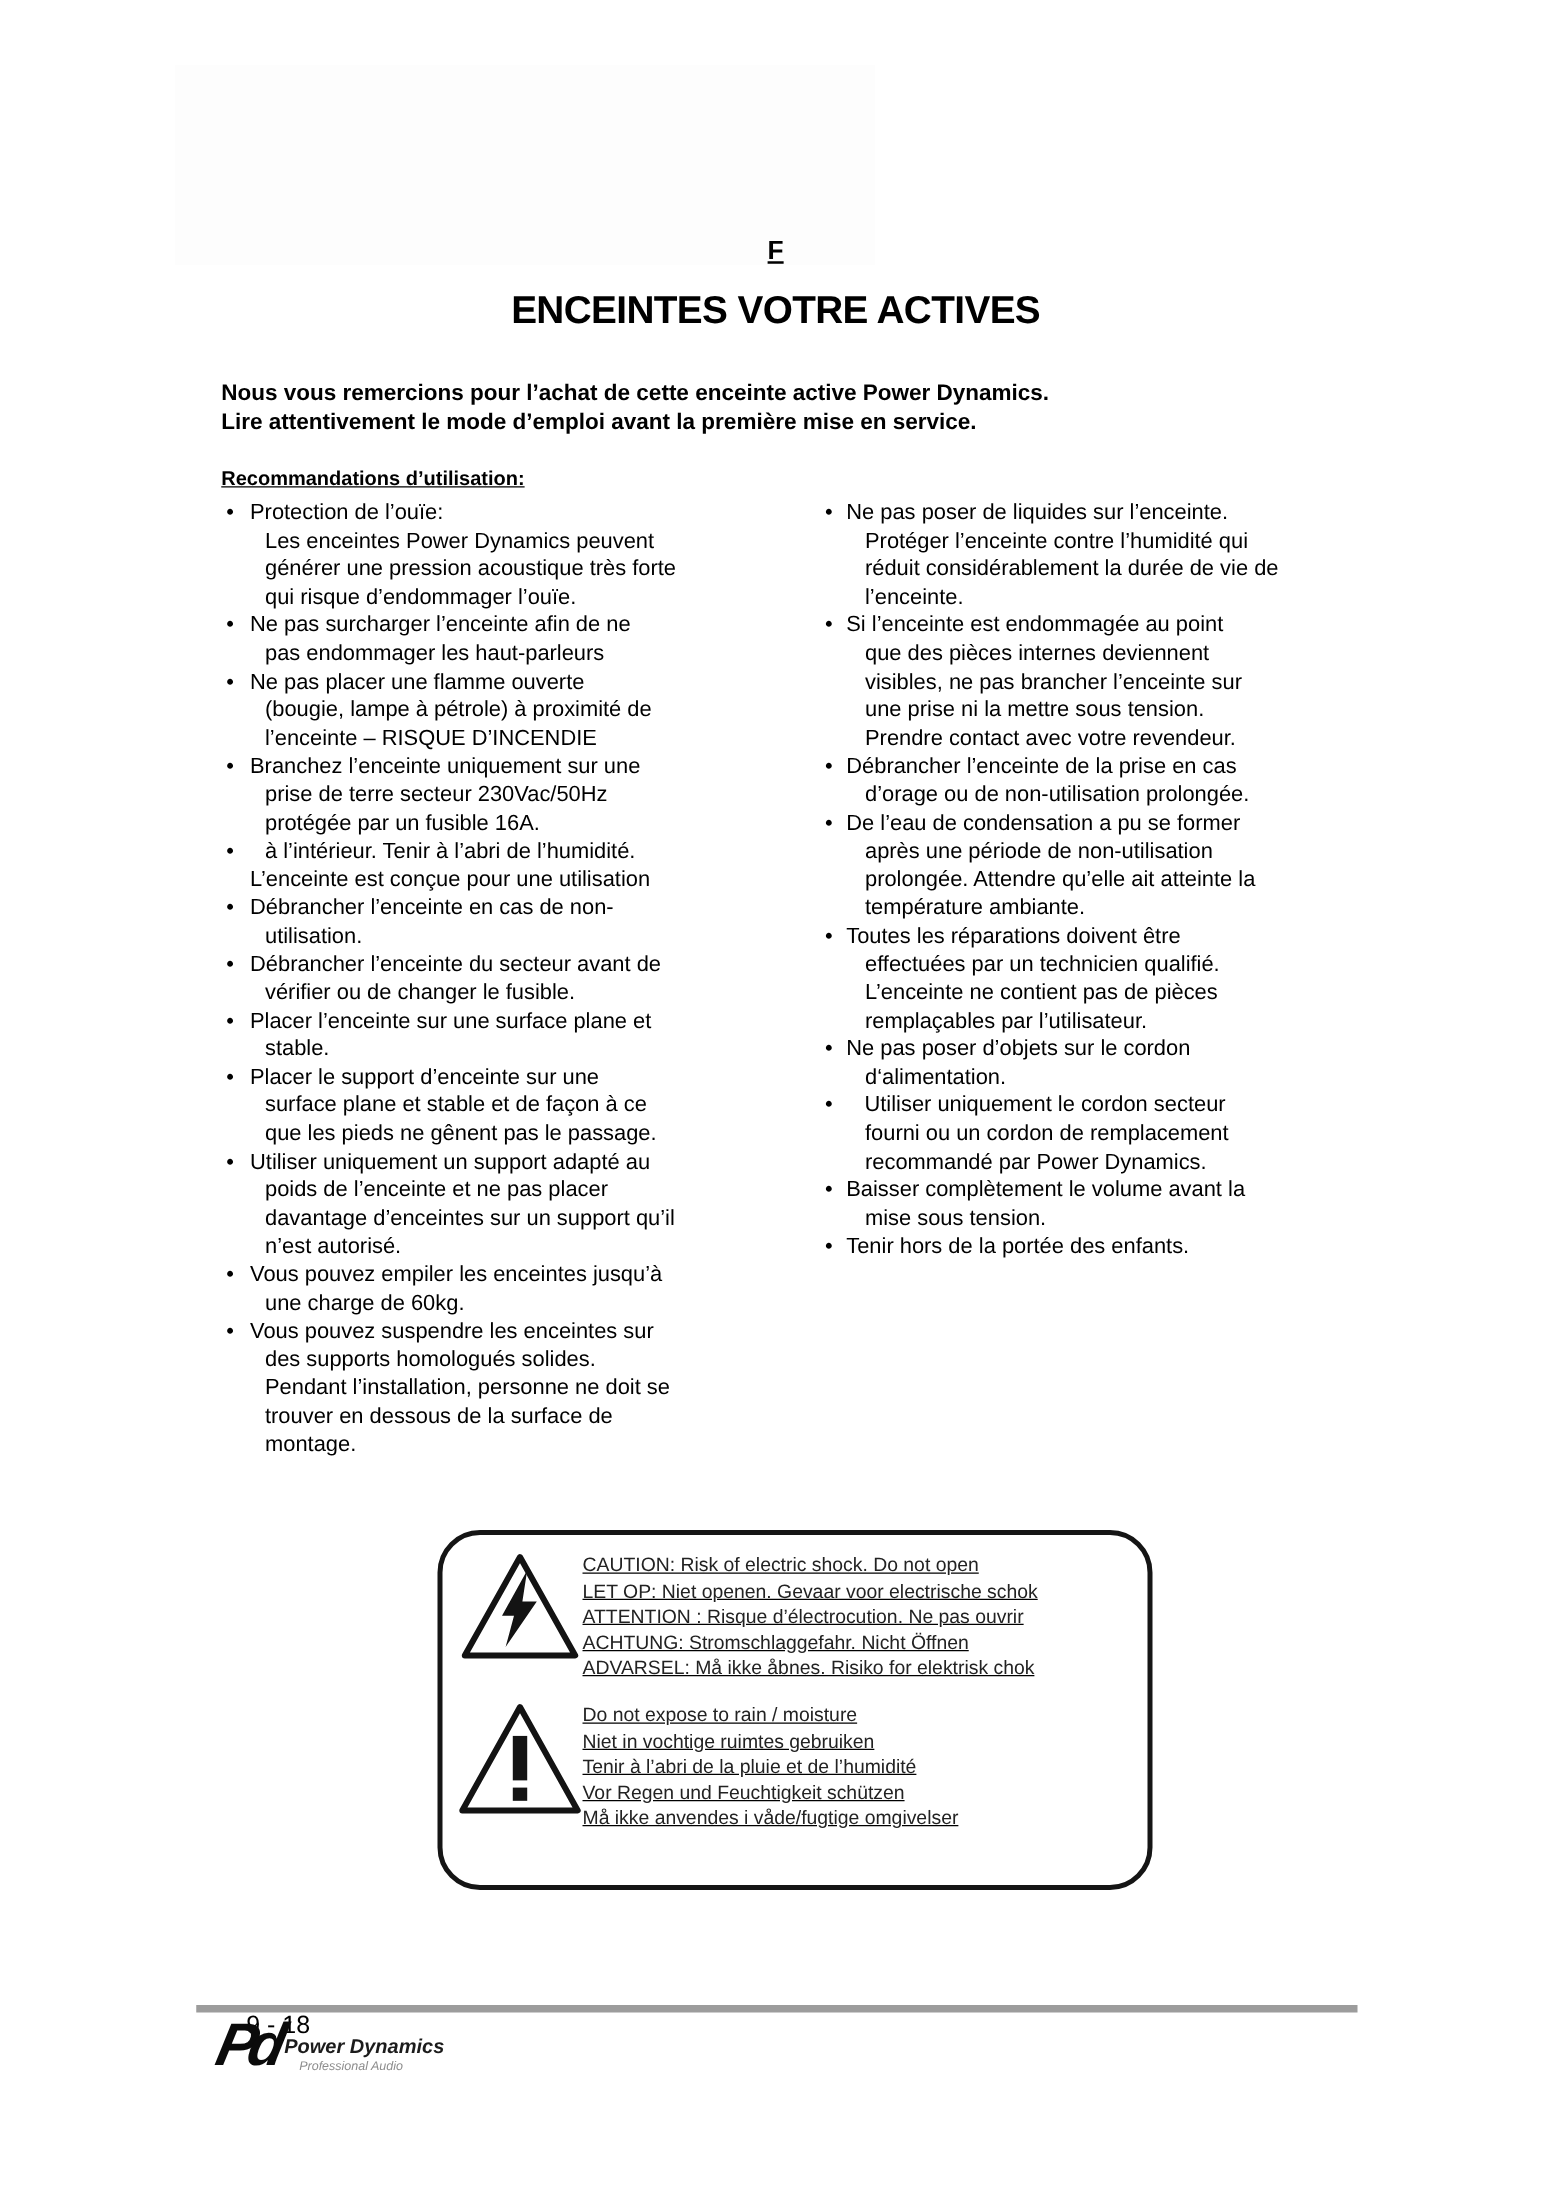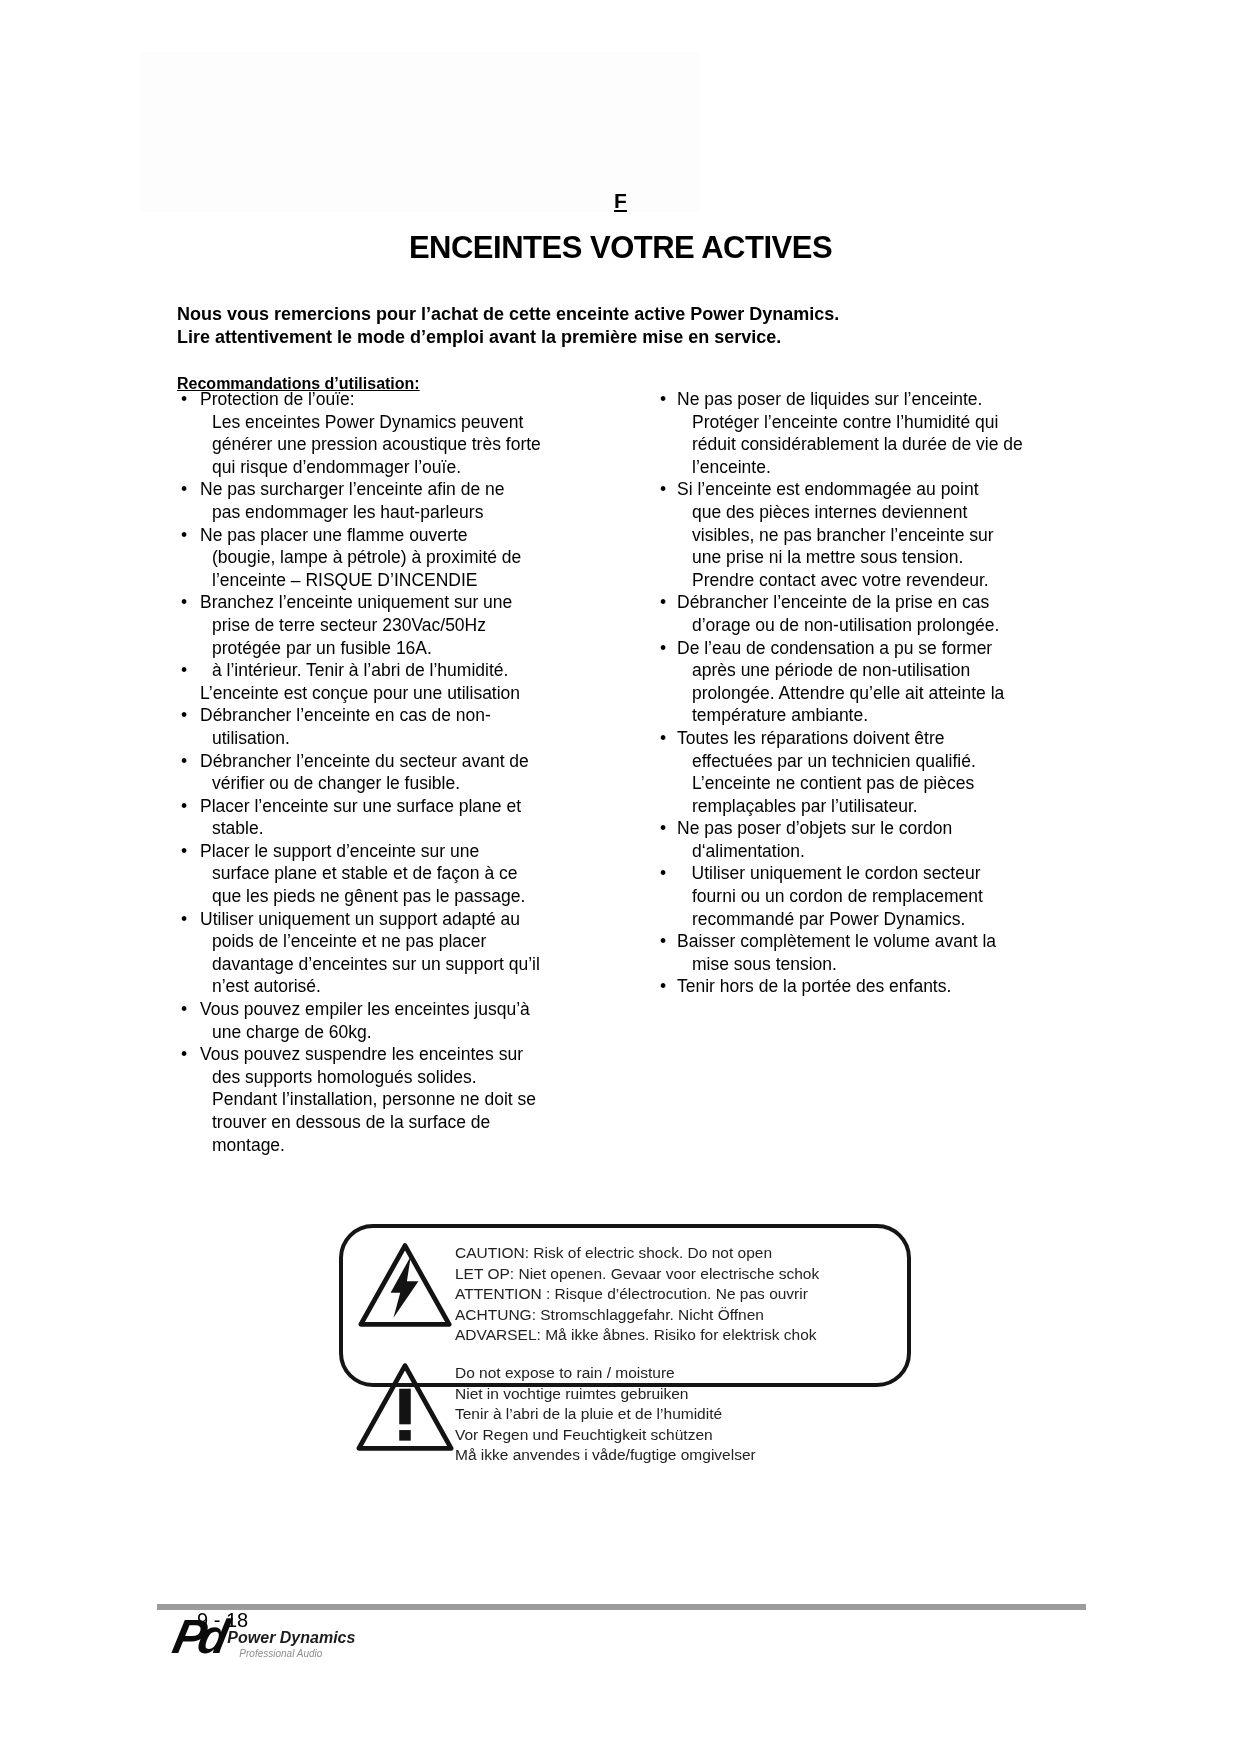--- a/index.html
+++ b/index.html
@@ -16,36 +16,37 @@
     font-size:31px; font-weight:bold; letter-spacing:-0.5px;
   }
   .intro {
     position:absolute; left:177px; top:303px;
     font-size:18px; font-weight:bold; line-height:23px; white-space:nowrap;
   }
   .heading {
     position:absolute; left:177px; top:375px;
     font-size:16px; font-weight:bold; text-decoration:underline; white-space:nowrap;
   }
-  .col { position:absolute; top:388px; font-size:17.5px; line-height:22.6px; }
+  .col { position:absolute; top:398px; font-size:17.5px; line-height:22.6px; }
   .col-left  { left:178px; width:445px; }
   .col-right { left:657px; width:455px; }
   .bullet-item { position:relative; padding-left:22px; }
   .col-right .bullet-item { padding-left:20px; }
   .bullet-item::before {
     content:"\2022"; position:absolute; left:3px; top:0px; font-size:17.5px;
   }
   .line { white-space:nowrap; }
   .line.cont { margin-left:12px; }
   .col-right .line.cont { margin-left:15px; }
 
   .caution-box {
-    position:absolute; left:339px; top:1224px; width:572px; height:163px;
+    position:absolute; left:350px; top:1224px; width:572px; height:288px;
     box-sizing:border-box; border:4px solid #151515; border-radius:34px;
     padding:11px 14px 8px 12px;
+    text-decoration:underline;
   }
   .c-row { display:flex; align-items:flex-start; }
   .c-row + .c-row { margin-top:13px; }
   .c-icon { flex:0 0 100px; display:flex; justify-content:center; }
   .c-text { font-size:15.5px; line-height:20.6px; color:#222; padding-top:4px; white-space:nowrap; }
 
   .footer-line {
     position:absolute; left:157px; top:1604px; width:929px; height:6px; background:#9c9c9c;
   }
   .page-number { position:absolute; left:197px; top:1609px; font-size:20px; }

